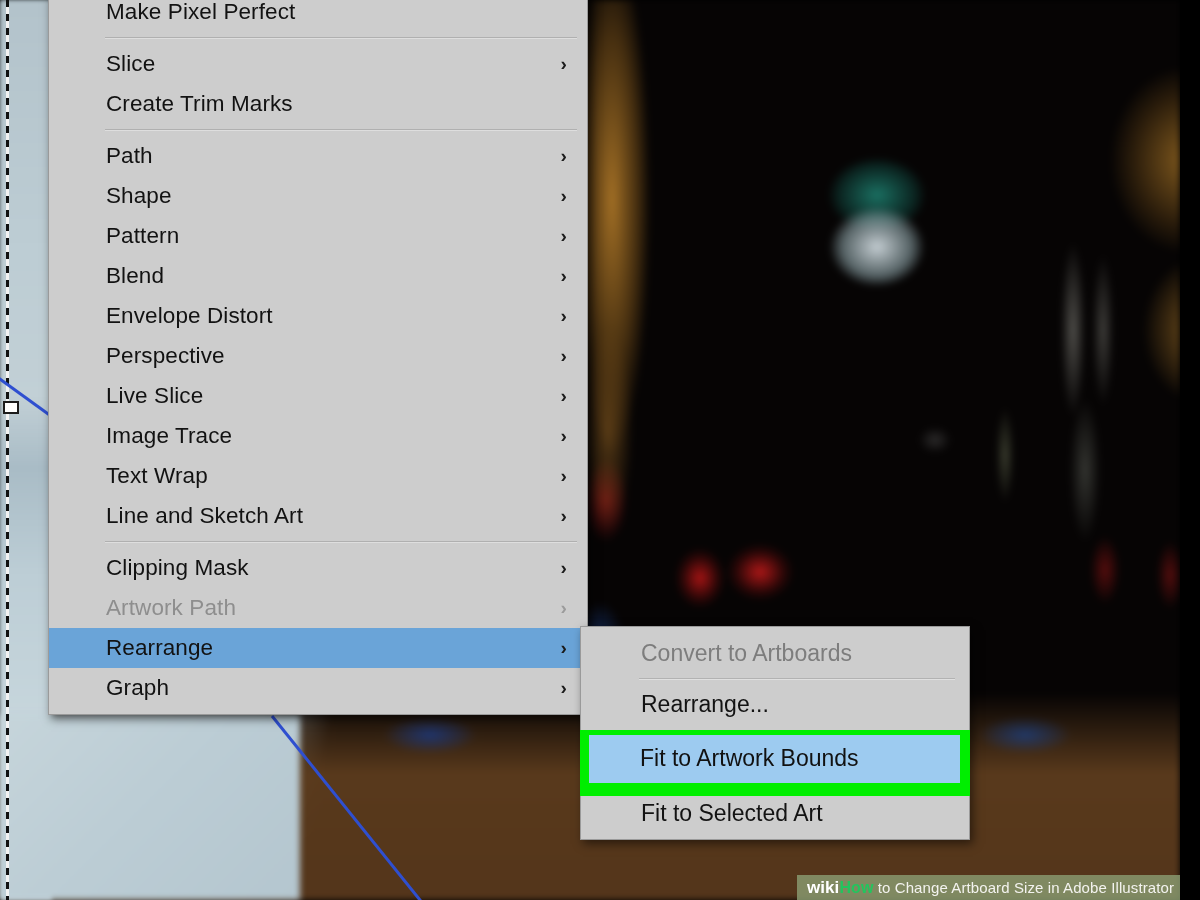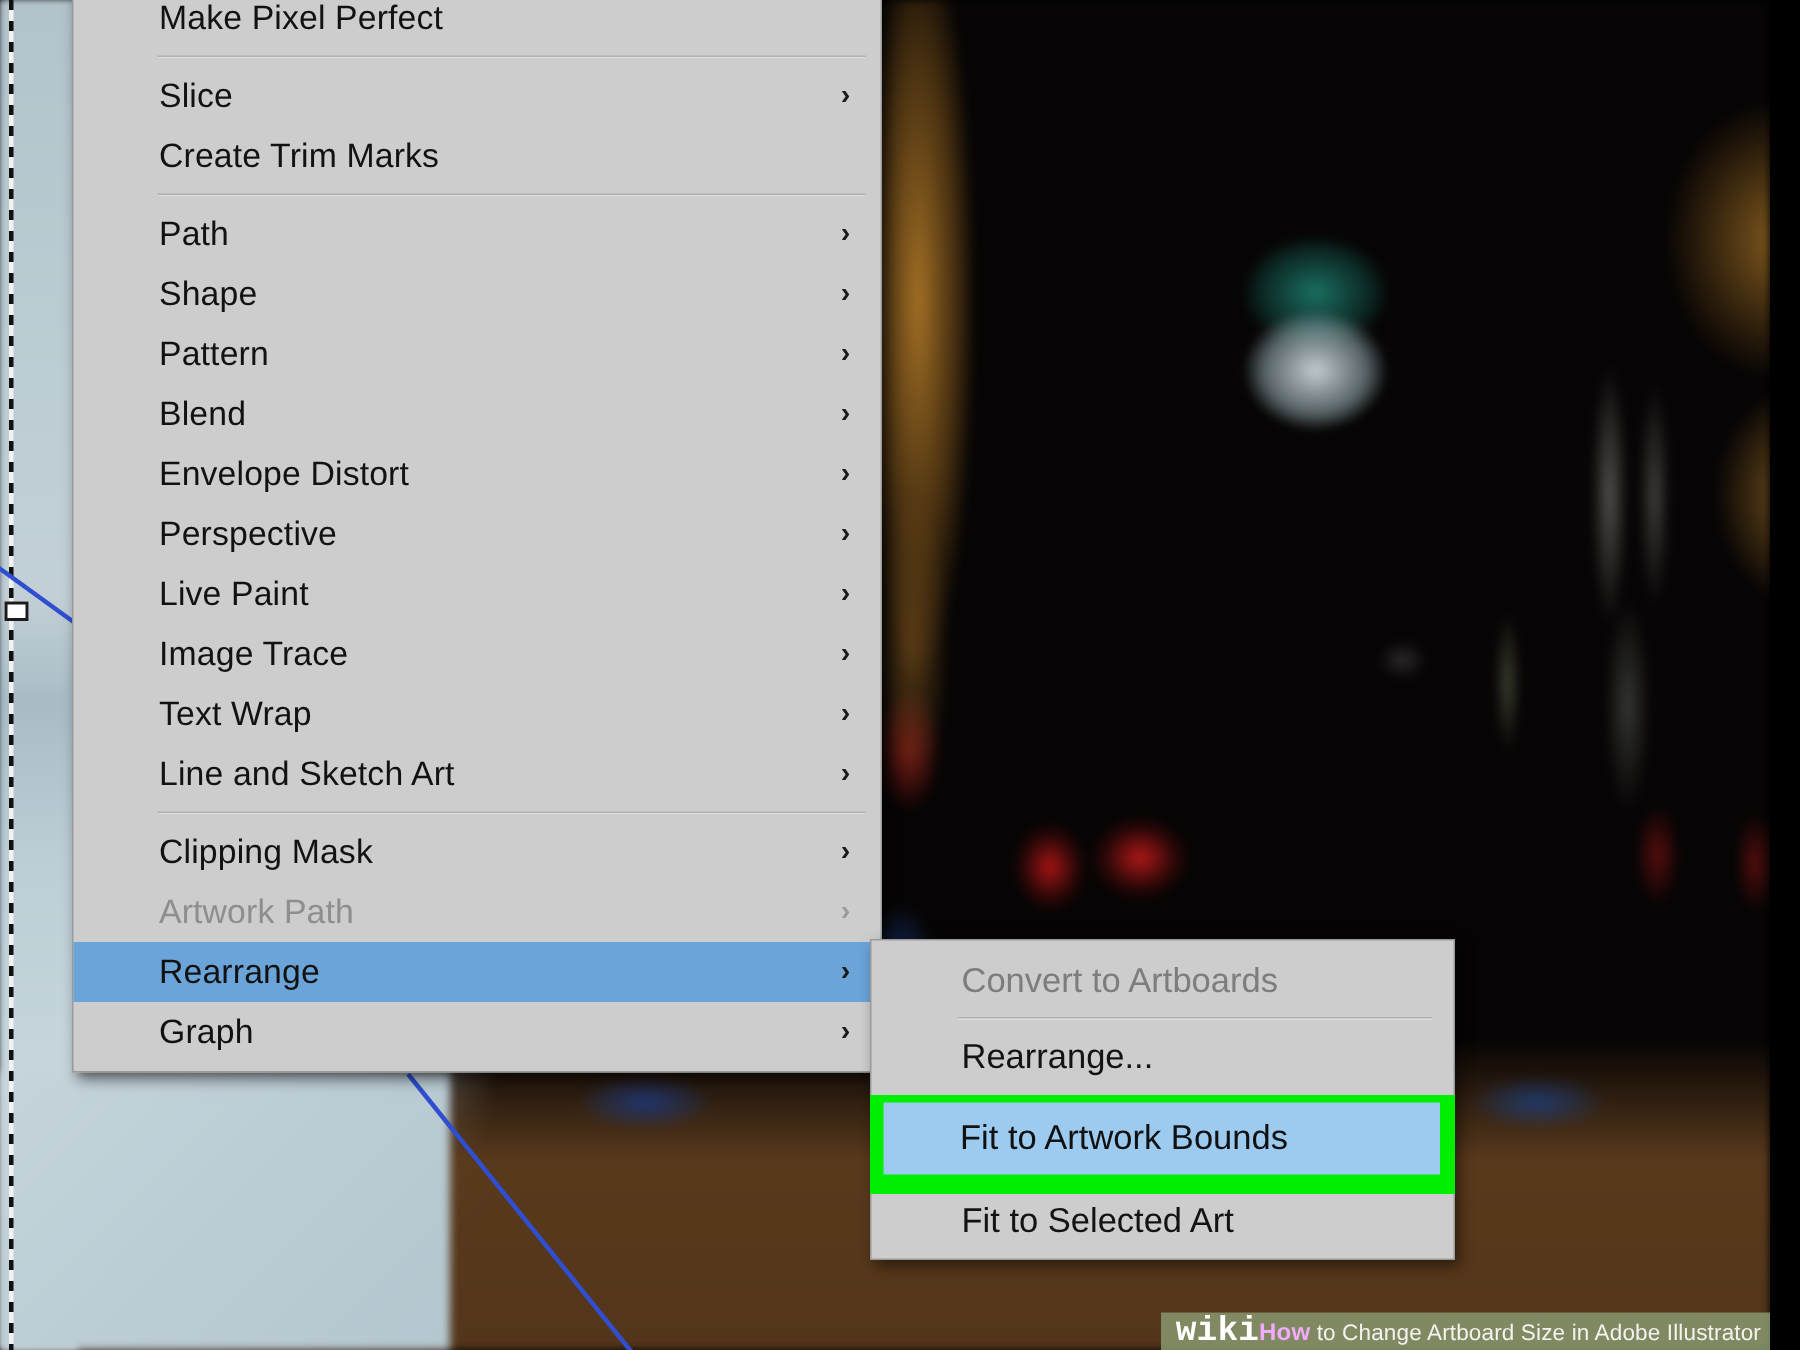--- a/index.html
+++ b/index.html
@@ -190,29 +190,29 @@
     height: 25px;
     line-height: 25px;
     padding: 0 6px 0 10px;
     background: rgba(138,156,113,0.82);
     color: #f3f3ef;
     font-size: 15px;
     white-space: nowrap;
     letter-spacing: 0.1px;
   }
   #watermark .wiki {
-    font-family: Liberation Mono, monospace;
+    font-family: Liberation Sans, sans-serif;
     font-weight: bold;
-    font-size: 23px;
+    font-size: 17px;
     color: #ffffff;
   }
   #watermark .how {
     font-weight: bold;
     font-size: 16px;
-    color: #f0abfc;
+    color: #22c55e;
   }
 </style>
 </head>
 <body>
 
 <div id="stage">
 
   <div id="photo"></div>
   <div id="canvas-left"></div>
   <div id="canvas-bottom-left"></div>
@@ -260,21 +260,21 @@
     </div>
     <div class="menu-item">
       <span>Envelope Distort</span>
       <span class="arrow">›</span>
     </div>
     <div class="menu-item">
       <span>Perspective</span>
       <span class="arrow">›</span>
     </div>
     <div class="menu-item">
-      <span>Live Paint</span>
+      <span>Live Slice</span>
       <span class="arrow">›</span>
     </div>
     <div class="menu-item">
       <span>Image Trace</span>
       <span class="arrow">›</span>
     </div>
     <div class="menu-item">
       <span>Text Wrap</span>
       <span class="arrow">›</span>
     </div>

